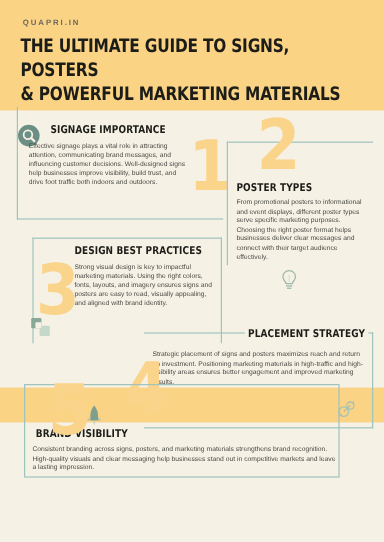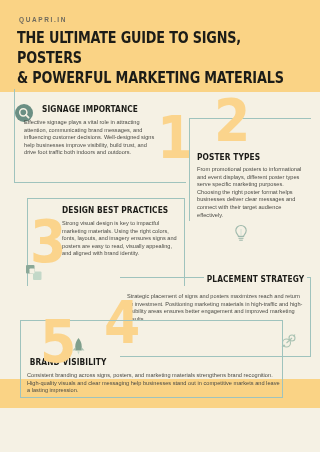--- a/index.html
+++ b/index.html
@@ -14,21 +14,21 @@
   
   #header-band {
     position:absolute; left:0; top:0; width:320px; height:92px;
     background:#fad385;
   }
   #footer-band {
     position:absolute; left:0; bottom:0; width:320px; height:29px;
     background:#fad385;
   }
   #canvas {
-    position:absolute; left:0; top:0; width:320px; height:408px;
+    position:absolute; left:0; top:0; width:320px; height:352px;
   }
 
   
   #logo {
     position:absolute; left:19px; top:16px;
     font-size:6.5px; letter-spacing:1.6px; font-weight:700;
     color:#6e6a5e;
   }
   #title {
     position:absolute; left:17px; top:28px; width:290px;

